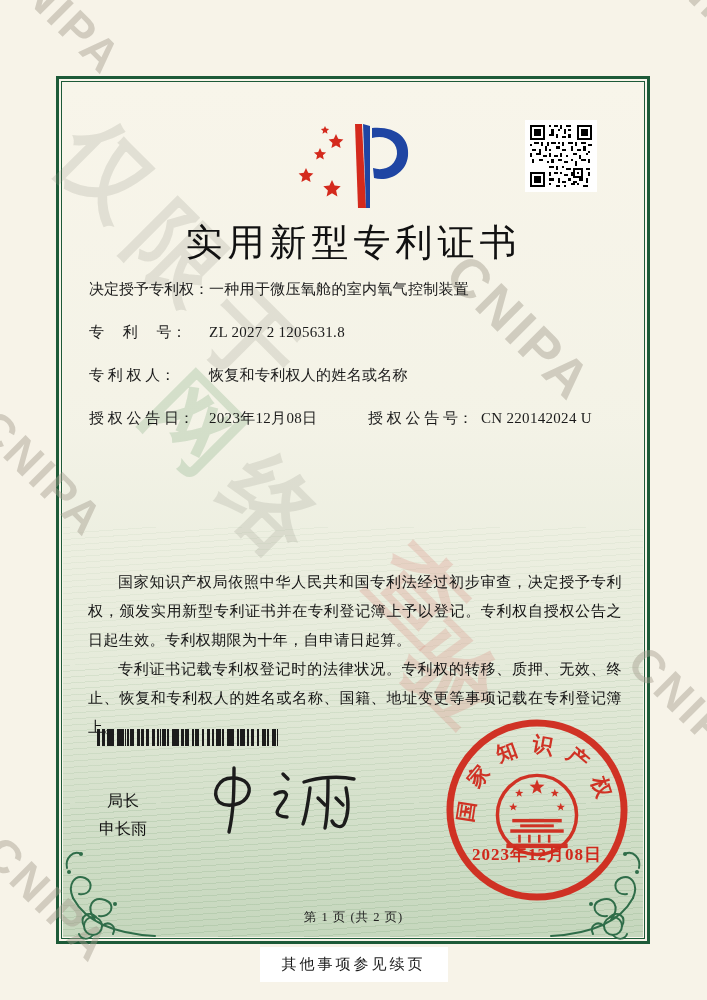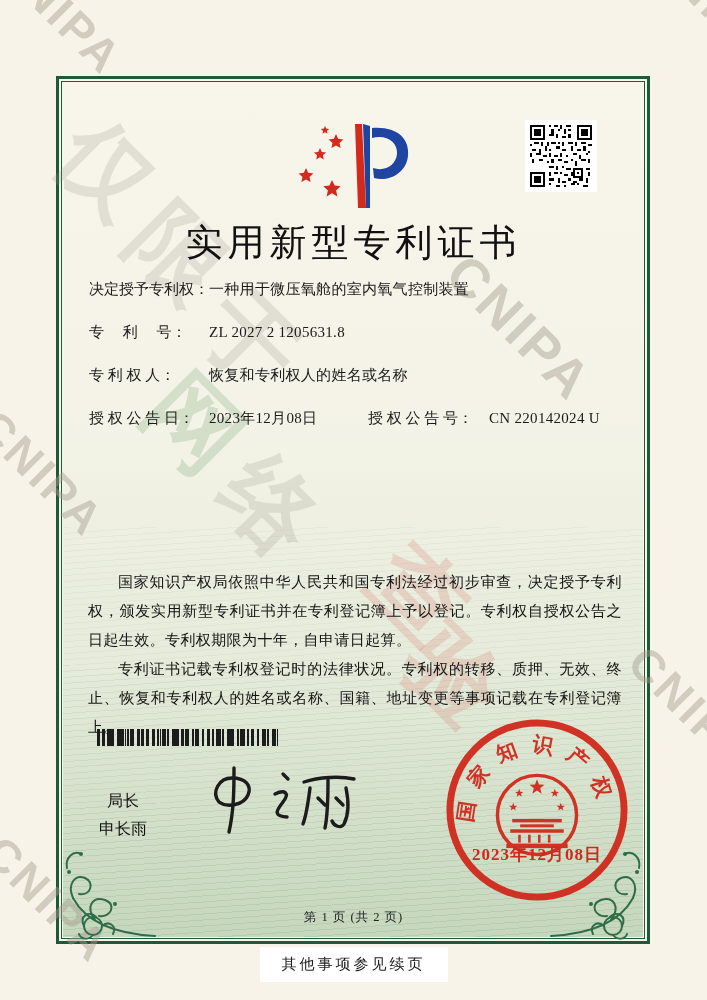--- a/index.html
+++ b/index.html
@@ -36,21 +36,21 @@
   .qr{position:absolute;left:525px;top:120px;background:#fff;padding:5px;line-height:0;}
   .title{position:absolute;left:57px;width:593px;top:218px;text-align:center;
          font-size:37px;font-weight:normal;color:#111;letter-spacing:5px;}
 
   .fields{position:absolute;left:89px;top:279px;width:534px;font-size:15px;color:#1a1a1a;}
   .field-row{margin-bottom:22px;line-height:21px;white-space:nowrap;}
   .f-label{display:inline-block;width:120px;white-space:pre;vertical-align:top;}
   .f-value{letter-spacing:0.3px;}
   .grant-row{position:relative;}
   .grant-pair2{position:absolute;left:279px;top:0;}
-  .grant-pair2 .f-label{width:auto;margin-right:16px;}
+  .grant-pair2 .f-label{width:auto;margin-right:8px;}
 
   .paras{position:absolute;left:88px;top:568px;width:534px;font-size:15px;line-height:29px;
          color:#131313;text-align:justify;}
   .paras p{margin:0;text-indent:2em;letter-spacing:0.4px;}
 
   .barcode{position:absolute;left:97px;top:729px;width:181px;height:17px;
     background-image:
       repeating-linear-gradient(90deg,#1c1c1c 0 2px,transparent 2px 5px),
       repeating-linear-gradient(90deg,#1c1c1c 0 1px,transparent 1px 7px),
       repeating-linear-gradient(90deg,#1c1c1c 0 3px,transparent 3px 11px);}

